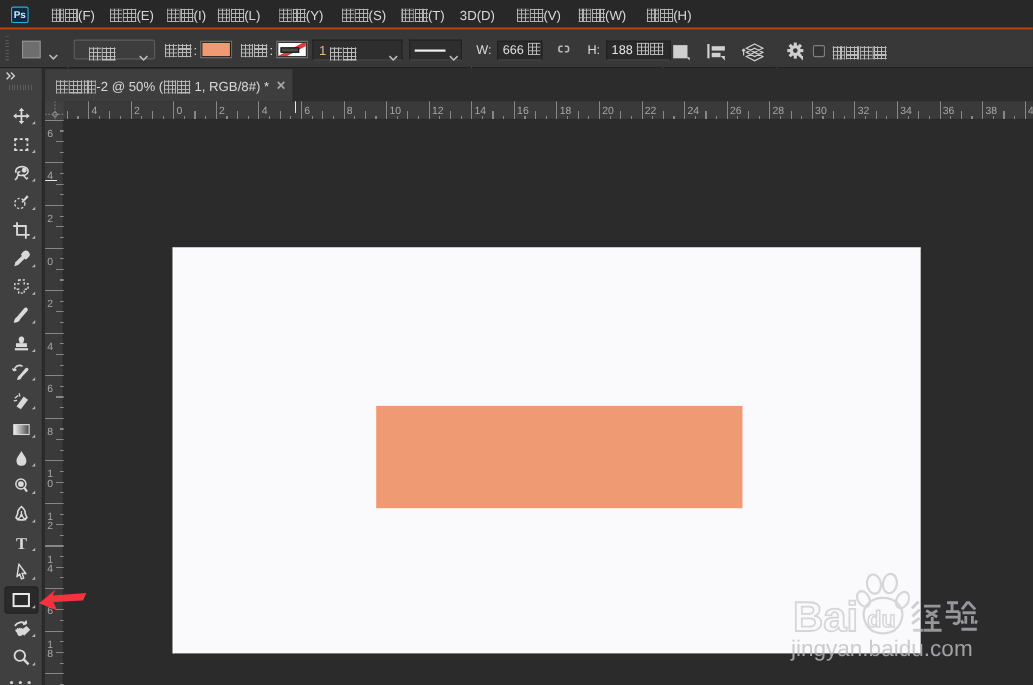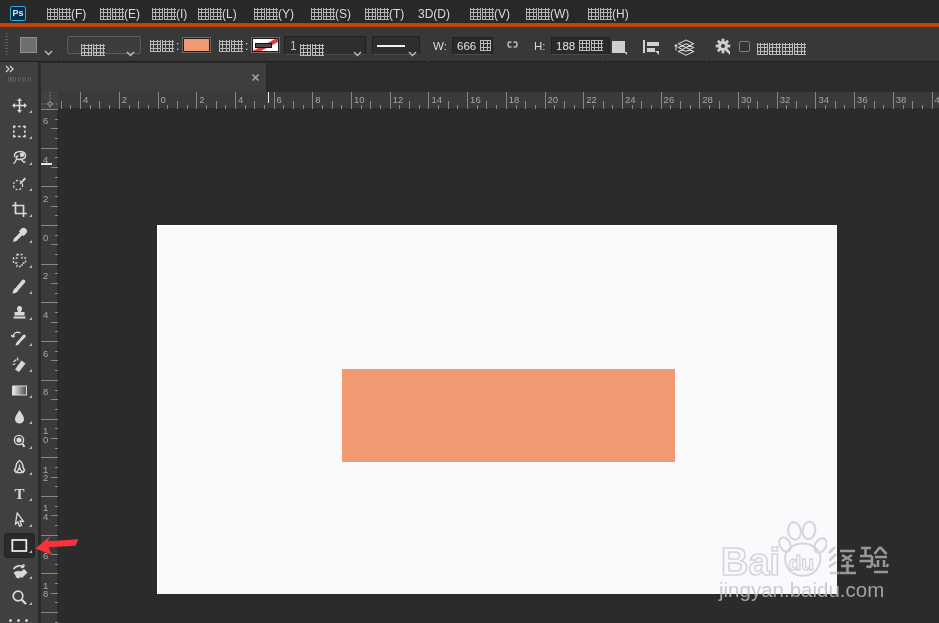--- a/index.html
+++ b/index.html
@@ -10,21 +10,21 @@
  repeating-linear-gradient(0deg,currentColor 0 1px,transparent 1px 3.5px),
  repeating-linear-gradient(90deg,currentColor 0 1px,transparent 1px 3.5px);
 opacity:.78}
 
 .mi{display:inline-block;color:#d9d9d9;font-size:12px;margin-right:12px}
 .inp{position:absolute;top:9.5px;height:18px;background:#2a2a2a;border:1px solid #212121;
 border-bottom-color:#4a4a4a;color:#e3e3e3;font-size:11.5px;line-height:17px;padding-left:4px;overflow:hidden;white-space:nowrap}
 .sep{position:absolute;top:33px;width:1px;height:24px;background:#2a2a2a;box-shadow:1px 0 0 #454545}
 </style></head><body>
 
-<div class="abs" style="left:0;top:0;width:939px;height:27px;background:#282828;border-bottom:4px solid #c2410c">
+<div class="abs" style="left:0;top:0;width:939px;height:27px;background:#282828;border-bottom:2px solid #c2410c">
   <div class="abs" style="left:10px;top:5.5px;width:16px;height:15px;background:#0a2c42;border:1px solid #27aede;border-radius:2px;color:#cfeeff;font-size:9px;font-weight:bold;text-align:center;line-height:13px">Ps</div>
   <span class="mi abs" style="left:46px;top:7px"><i class="c" style=""></i><i class="c" style=""></i>(F)</span>
     <span class="mi abs" style="left:99px;top:7px"><i class="c" style=""></i><i class="c" style=""></i>(E)</span>
     <span class="mi abs" style="left:151px;top:7px"><i class="c" style=""></i><i class="c" style=""></i>(I)</span>
     <span class="mi abs" style="left:197px;top:7px"><i class="c" style=""></i><i class="c" style=""></i>(L)</span>
     <span class="mi abs" style="left:253px;top:7px"><i class="c" style=""></i><i class="c" style=""></i>(Y)</span>
     <span class="mi abs" style="left:310px;top:7px"><i class="c" style=""></i><i class="c" style=""></i>(S)</span>
     <span class="mi abs" style="left:364px;top:7px"><i class="c" style=""></i><i class="c" style=""></i>(T)</span>
     <span class="mi abs" style="left:418px;top:7px">3D(D)</span>
     <span class="mi abs" style="left:469px;top:7px"><i class="c" style=""></i><i class="c" style=""></i>(V)</span>
@@ -107,20 +107,21 @@
         <rect x="-1.4" y="-7.3" width="2.8" height="3.2" fill="#cfcfcf" transform="rotate(270 8 8) translate(8 8)"></rect>
         <rect x="-1.4" y="-7.3" width="2.8" height="3.2" fill="#cfcfcf" transform="rotate(315 8 8) translate(8 8)"></rect>
       </svg></div>
   <div class="abs" style="left:726px;top:24px;width:0;height:0;border-left:4px solid transparent;border-top:4px solid #cfcfcf"></div>
   <div class="abs" style="left:739px;top:14px;width:11px;height:11px;border:1.5px solid #7f7f7f;border-radius:2px;background:#333"></div>
   <span class="abs" style="left:756px;top:12px;color:#e0e0e0"><i class="c" style=""></i><i class="c" style=""></i><i class="c" style=""></i><i class="c" style=""></i></span>
 </div>
 
 <div class="abs" style="left:40px;top:62px;width:899px;height:30px;background:#2c2c2c">
   <div class="abs" style="left:1px;top:1px;width:226px;height:29px;background:#3e3e3e;border-right:1px solid #252525">
+    <span class="abs" style="left:9px;top:9px;color:#d8d8d8;font-size:12px;white-space:nowrap"><i class="c" style=""></i><i class="c" style=""></i><i class="c" style=""></i>-2 @ 50% (<i class="c" style=""></i><i class="c" style=""></i> 1, RGB/8#) *</span>
     <svg class="abs" style="left:210px;top:10px" width="9" height="9" viewBox="0 0 9 9">
         <path d="M1.5 1.5 L7.5 7.5 M7.5 1.5 L1.5 7.5" stroke="#a8a8a8" stroke-width="1.5"></path>
       </svg>
   </div>
 </div>
 
 <div class="abs" style="left:0;top:62px;width:39px;height:561px;background:#404040;border-right:1.5px solid #262626">
   <svg class="abs" style="left:5px;top:3px" width="10" height="8" viewBox="0 0 10 8">
       <path d="M1 1 L4 4 L1 7 M5 1 L8 4 L5 7" stroke="#cfcfcf" stroke-width="1.3" fill="none"></path>
     </svg>

